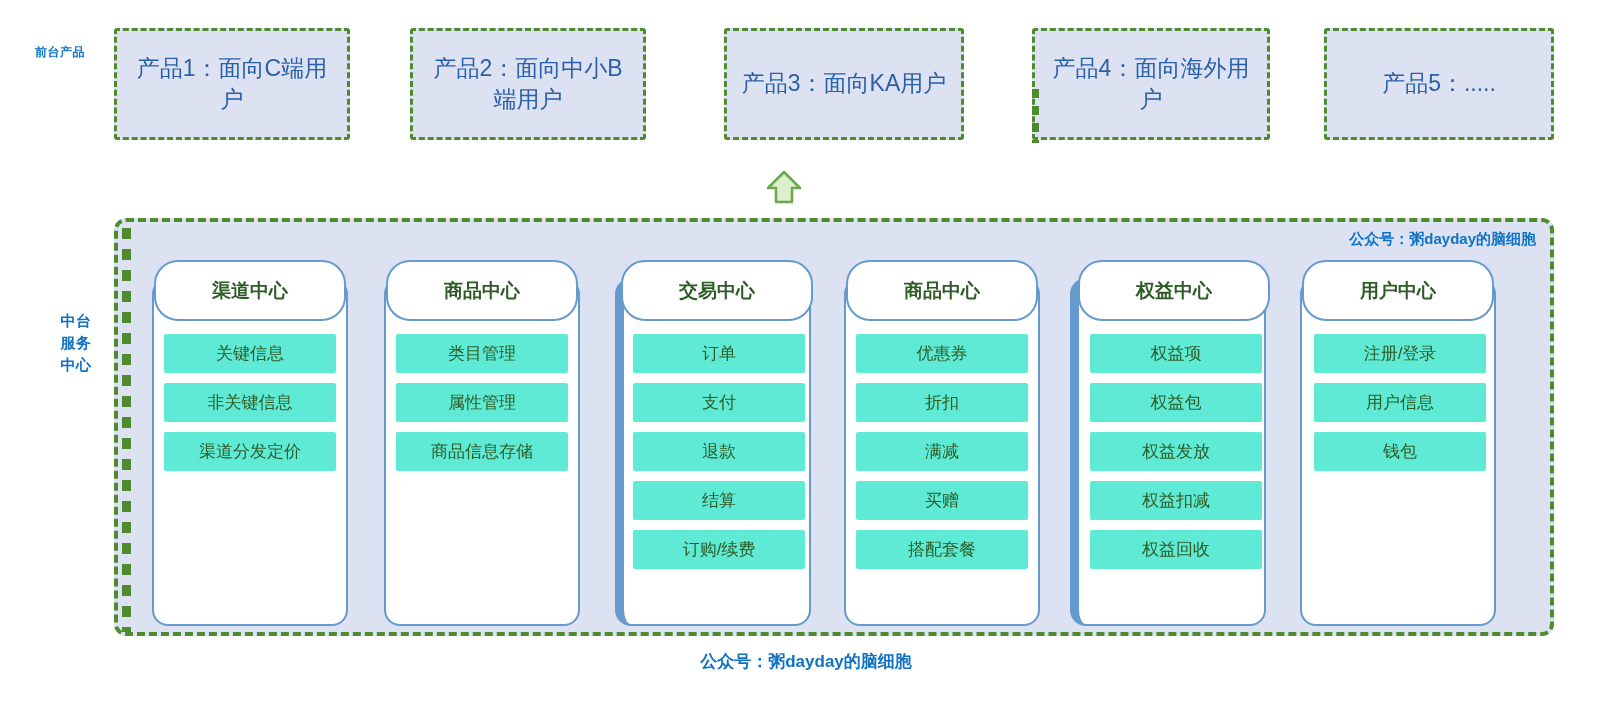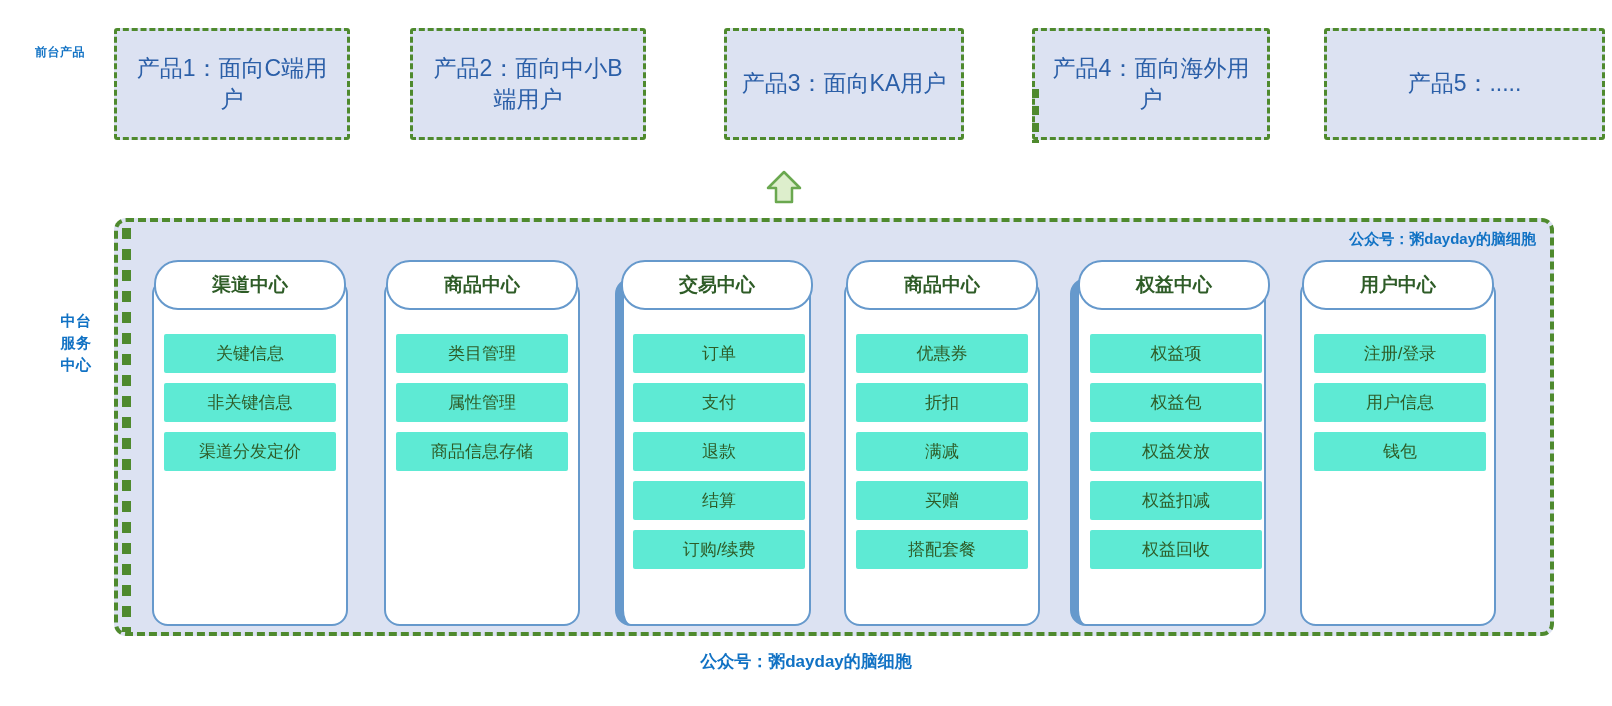--- a/index.html
+++ b/index.html
@@ -66,21 +66,21 @@
     text-align: center;
     color: #2b5fa8;
     font-size: 23px;
     line-height: 1.35;
     padding: 4px 10px;
   }
   .p0 { left: 0px;    width: 236px; }
   .p1 { left: 296px;  width: 236px; }
   .p2 { left: 610px;  width: 240px; }
   .p3 { left: 918px;  width: 238px; }
-  .p4 { left: 1210px; width: 281px; }
+  .p4 { left: 1210px; width: 230px; }
 
   
   .edge-ticks {
     position: absolute;
     left: -3px;
     top: 58px;
     width: 7px;
     height: 54px;
     background: repeating-linear-gradient(
       to bottom,
@@ -157,21 +157,21 @@
   .c1 { left: 250px;  }
   .c2 { left: 481px;  }
   .c3 { left: 710px;  }
   .c4 { left: 936px;  }
   .c5 { left: 1166px; }
 
   .col-header {
     position: absolute;
     top: 0px;
     width: 192px;
-    height: 50px;
+    height: 61px;
     box-sizing: border-box;
     background: #ffffff;
     border: 2px solid #6699cc;
     border-radius: 24px;
     display: flex;
     align-items: center;
     justify-content: center;
     color: #2e5c27;
     font-weight: bold;
     font-size: 19px;

